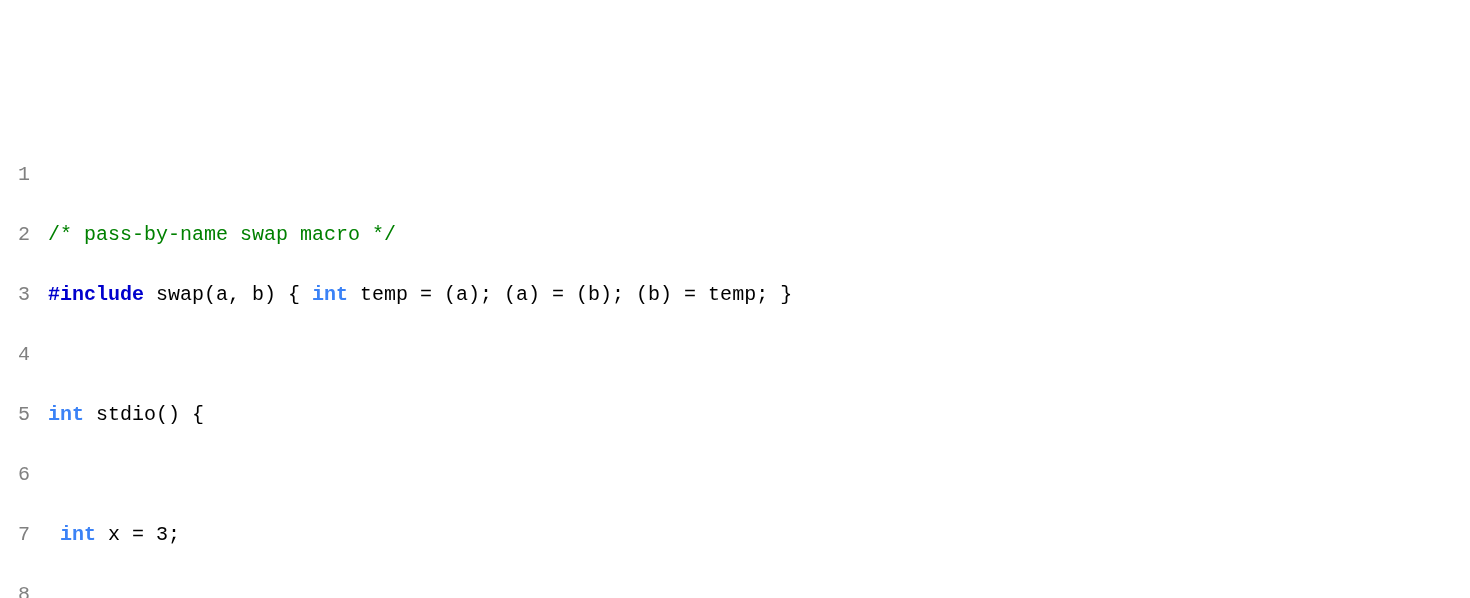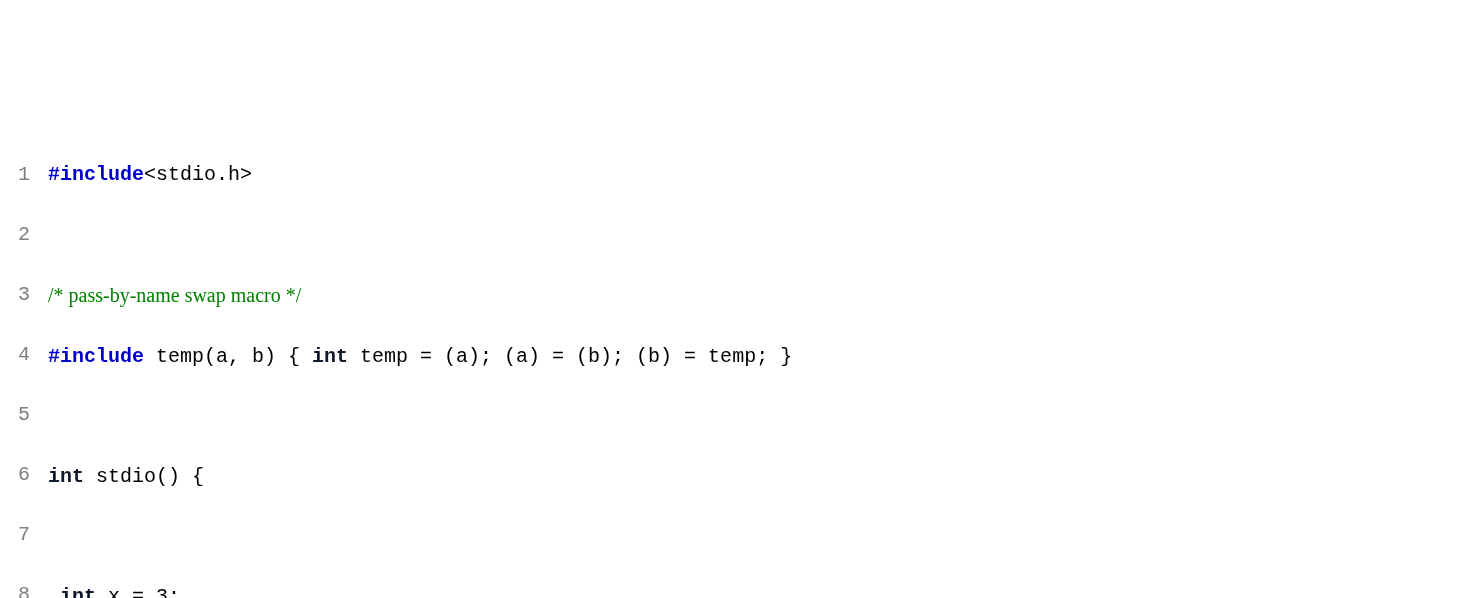--- a/index.html
+++ b/index.html
@@ -29,26 +29,25 @@
       flex: 1;
     }
     .line {
       min-height: 1.5em;
     }
     .kw-preproc {
       color: #0000cd;
       font-weight: bold;
     }
     .kw-type {
-      color: #0f172a;
+      color: #3b82f6;
       font-weight: bold;
     }
     .comment {
       color: #008000;
-      font-family: Liberation Serif, serif;
     }
     .plain {
       color: #000000;
     }
     .preproc-arg {
       color: #000000;
     }
   </style>
 </head>
 <body>
@@ -69,24 +68,23 @@
 
 
 
 
 
 
 
 
   </div>
   <div class="code-content">
-<div class="line"><span class="kw-preproc">#include</span><span class="preproc-arg">&lt;stdio.h&gt;</span></div>
 <div class="line"> </div>
 <div class="line"><span class="comment">/* pass-by-name swap macro */</span></div>
-<div class="line"><span class="kw-preproc">#include</span><span class="plain"> temp(a, b) { </span><span class="kw-type">int</span><span class="plain"> temp = (a); (a) = (b); (b) = temp; }</span></div>
+<div class="line"><span class="kw-preproc">#include</span><span class="plain"> swap(a, b) { </span><span class="kw-type">int</span><span class="plain"> temp = (a); (a) = (b); (b) = temp; }</span></div>
 <div class="line"> </div>
 <div class="line"><span class="kw-type">int</span><span class="plain"> stdio() {</span></div>
 <div class="line"> </div>
 <div class="line"><span class="plain"> </span><span class="kw-type">int</span><span class="plain"> x = 3;</span></div>
 
 
 
 
 
 

